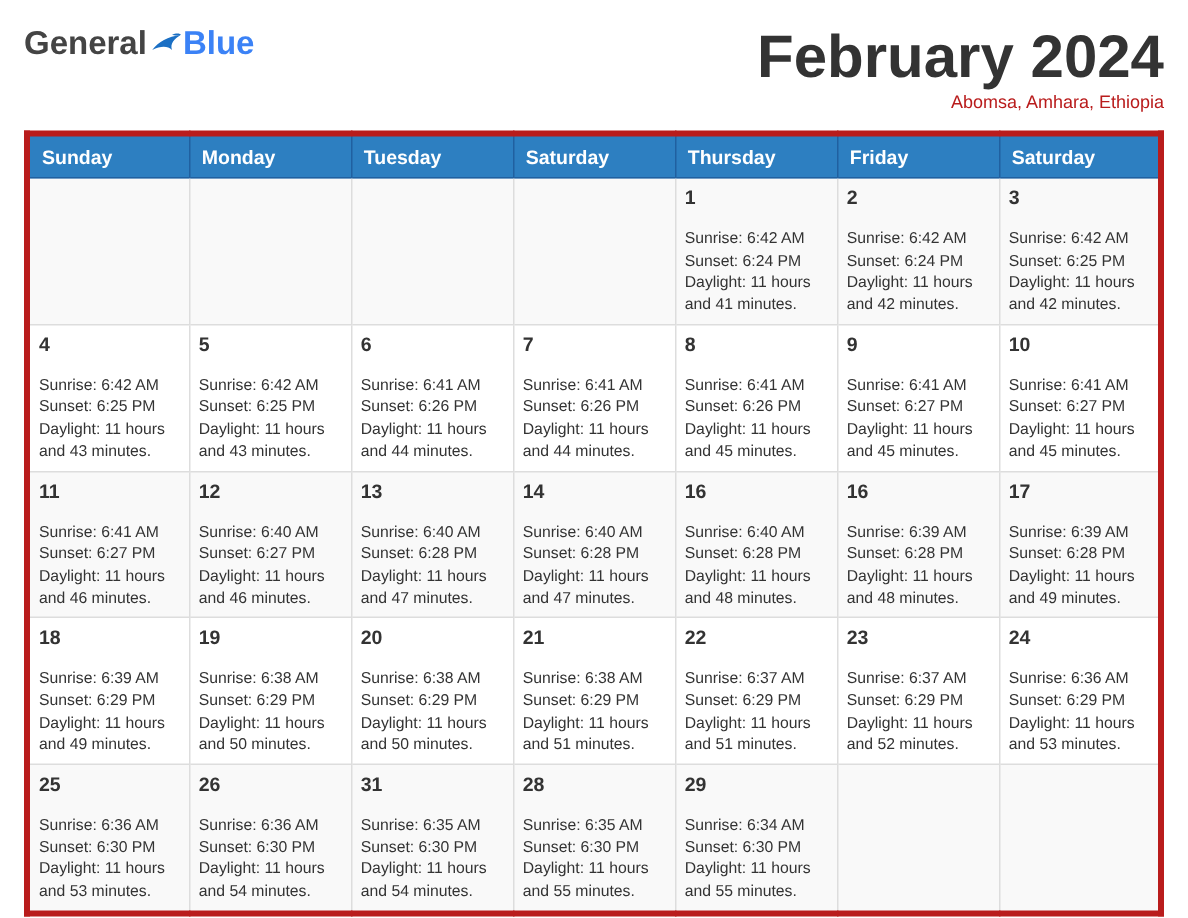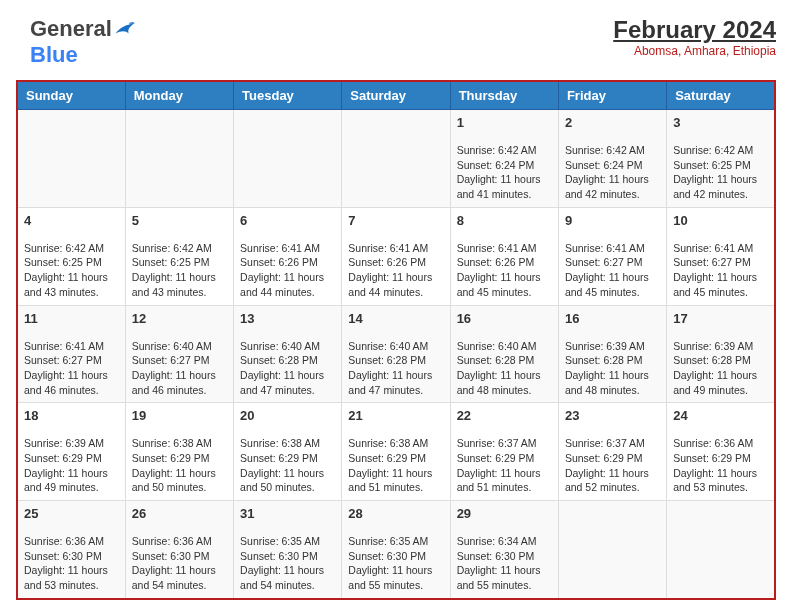--- a/index.html
+++ b/index.html
@@ -11,47 +11,44 @@
       padding: 16px;
     }
     .header-area {
       display: flex;
       justify-content: space-between;
       align-items: flex-start;
       margin-bottom: 12px;
     }
     .logo {
       display: flex;
-      flex-direction: column;
-      align-items: flex-start;
-      margin-left: 14px;
+      align-items: flex-end;
     }
     .logo-bird {
       display: inline-block;
       width: 22px;
       height: 18px;
       margin-left: 2px;
     }
     .title-area {
       text-align: right;
     }
     .main-title {
-      font-size: 24px;
-      font-weight: bold;
-      color: #333;
-      text-decoration: underline;
+      font-size: 40px;
+      font-weight: bold;
+      color: #333;
     }
     .subtitle {
       font-size: 12px;
       color: #b91c1c;
     }
     .calendar {
       width: 100%;
       border-collapse: collapse;
-      border: 2px solid #b91c1c;
+      border: 4px solid #b91c1c;
     }
     .calendar th {
       background-color: #2d7fc1;
       color: #fff;
       text-align: left;
       padding: 6px 8px;
       font-size: 13px;
       border: 1px solid #2060a0;
     }
     .calendar td {

